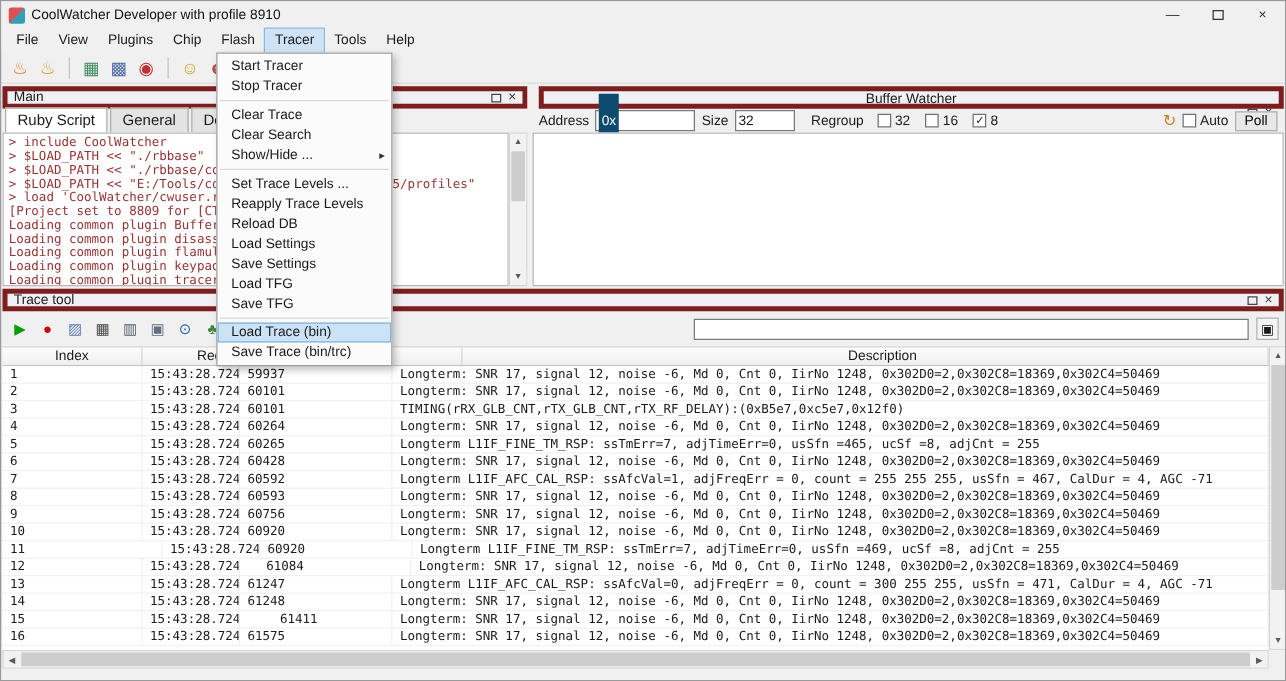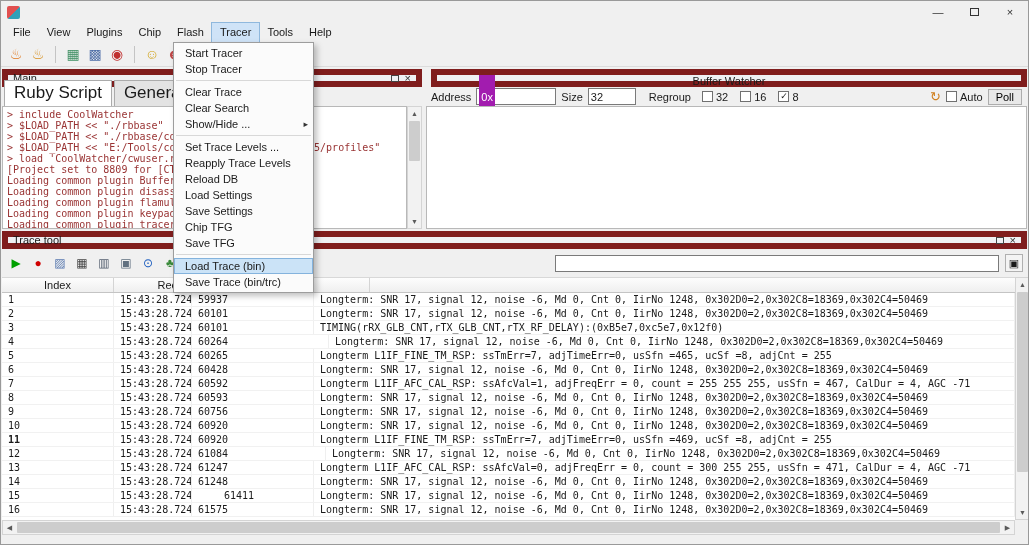--- a/index.html
+++ b/index.html
@@ -19,42 +19,42 @@
   .max-glyph { width:9px; height:8px; border:1px solid #333; display:inline-block; }
   
   .menubar { position:absolute; left:0; top:22px; right:0; height:19px; display:flex; align-items:stretch; padding-left:4px; background:#f0f0f0; }
   .menu-item { padding:3px 8px; line-height:13px; }
   .menu-item.active { background:#cfe3f7; outline:1px solid #8fb8dd; }
   
   .toolbar { position:absolute; left:0; top:41px; right:0; height:25px; display:flex; align-items:center; padding-left:5px; gap:2px; border-bottom:1px solid #dcdcdc; }
   .tbicon { width:20px; height:20px; display:flex; align-items:center; justify-content:center; font-size:14px; cursor:default; }
   .tbsep { width:1px; height:17px; background:#c4c4c4; margin:0 5px; }
   
-  .panel-header { position:absolute; height:18px; background:#eef0f3; border:6px solid #7f1d1d; display:flex; align-items:center; padding:0 5px; }
+  .panel-header { position:absolute; height:18px; background:#eef0f3; border:4px solid #7f1d1d; display:flex; align-items:center; padding:0 5px; }
   .dock-btns { margin-left:auto; display:flex; align-items:center; gap:6px; }
   .float-glyph { width:8px; height:7px; border:1px solid #444; display:inline-block; }
   .close-glyph { font-size:11px; line-height:10px; color:#333; }
   .splitter { position:absolute; left:421px; top:68px; width:4px; height:160px; background:#f0f0f0; }
   
   .tabbar { position:absolute; left:1px; top:86px; width:420px; height:19px; display:flex; align-items:flex-end; padding-left:2px; background:#f0f0f0; }
-  .tab { padding:2px 9px 3px; border:1px solid #ababab; border-bottom:none; background:#e3e3e3; margin-right:2px; font-size:17px; }
+  .tab { padding:2px 9px 3px; border:1px solid #ababab; border-bottom:none; background:#e3e3e3; margin-right:2px; font-size:12px; }
   .tab.active { background:#ffffff; position:relative; top:1px; padding-bottom:4px; }
   .console { position:absolute; left:1px; top:105px; width:405px; height:123px; background:#fff; border:1px solid #b8b8b8; padding:2px 4px; overflow:hidden; }
   .console-line { font-family:"DejaVu Sans Mono",monospace; font-size:10px; line-height:11px; color:#993333; white-space:pre; }
   
   .vscroll { position:absolute; width:15px; background:#f2f2f2; border:1px solid #d4d4d4; }
   .hscroll { position:absolute; height:15px; background:#f2f2f2; border:1px solid #d4d4d4; display:flex; align-items:center; }
   .scroll-arrow { width:13px; height:13px; display:flex; align-items:center; justify-content:center; font-size:7px; color:#5a5a5a; background:#f2f2f2; flex:none; }
   .vthumb { position:absolute; left:1px; width:11px; background:#cdcdcd; border-radius:1px; }
   .hthumb { height:11px; background:#cdcdcd; border-radius:1px; flex:1; margin:0 1px; }
   .scroll-corner { position:absolute; width:15px; height:15px; background:#f0f0f0; }
   
   .buffer-controls { position:absolute; left:425px; top:86px; right:1px; height:19px; display:flex; align-items:center; gap:5px; padding:0 5px; }
   .field { height:17px; border:1px solid #7a7a7a; background:#fff; display:flex; align-items:center; padding:0 2px; font-size:11px; }
-  .sel { background:#a21caf; color:#fff; padding:16px 2px; }
+  .sel { background:#0c4a6e; color:#fff; padding:16px 2px; }
   .cbox { width:11px; height:11px; border:1px solid #707070; background:#fff; display:inline-flex; align-items:center; justify-content:center; font-size:9px; line-height:9px; color:#222; flex:none; }
   .cbrow { display:flex; align-items:center; gap:3px; }
   .buffer-content { position:absolute; left:425px; top:105px; right:1px; height:123px; background:#fff; border:1px solid #b8b8b8; }
   .poll-btn { border:1px solid #adadad; background:#e8e8e8; padding:1px 7px; font-size:11px; }
   
   .trace-toolbar { position:absolute; left:1px; top:249px; right:1px; height:26px; display:flex; align-items:center; gap:2px; padding:0 4px; }
   .search-field { width:444px; height:17px; border:1px solid #7a7a7a; background:#fff; font-family:"Liberation Sans",sans-serif; font-size:11px; padding:0 3px; margin-left:auto; }
   .iconbtn { width:18px; height:18px; border:1px solid #b0b0b0; background:#f4f4f4; display:flex; align-items:center; justify-content:center; font-size:11px; margin-left:4px; }
   .thead { position:absolute; left:1px; top:276px; width:1013px; height:16px; display:flex; background:linear-gradient(#fdfdfd,#efefef); border-top:1px solid #d8d8d8; border-bottom:1px solid #c4c4c4;gap:28px; }
   .th { display:flex; align-items:center; justify-content:center; font-size:11px; border-right:1px solid #d4d4d4; height:100%; }
@@ -68,20 +68,21 @@
   .mi { height:16px; line-height:16px; padding:0 14px 0 11px; position:relative; font-size:11px; white-space:nowrap; }
   .mi.hl { background:#cbe3f7; outline:1px solid #84b3dd; outline-offset:-1px; }
   .msep { height:1px; background:#d8d8d8; margin:3px 2px; }
   .sub-arrow { position:absolute; right:5px; top:0; font-size:9px; color:#333; }
 </style>
 </head>
 <body>
 
 <div class="titlebar">
   <span class="app-icon"></span>
+  <span class="title-text">CoolWatcher Developer with profile 8910</span>
   <div class="win-controls">
     <div class="win-btn">—</div>
     <div class="win-btn">
         <span class="max-glyph"></span>
       </div>
     <div class="win-btn">×</div>
   </div>
 </div>
 
 <div class="menubar">
@@ -196,20 +197,21 @@
     <div class="tbicon" style="color: rgb(96, 112, 128); font-size: 12px;">▣</div>
     <div class="tbicon" style="color: rgb(32, 96, 192); font-size: 12px;">⊙</div>
     <div class="tbicon" style="color: rgb(58, 138, 58); font-size: 12px;">♣</div>
     <input class="search-field" type="text" value="" style="">
   <div class="iconbtn">▣</div>
 </div>
 <div class="thead">
     <div class="th" style="width: 112px;">Index</div>
     <div class="th" style="width: 78px;">Received</div>
     <div class="th" style="width: 122px;"></div>
+    <div class="th" style="flex: 1 1 0%;">Description</div>
   </div>
 <div class="tbody">
     <div class="tr">
       <div class="td" style="width: 112px;">1</div>
       <div class="td" style="width: 78px;">15:43:28.724</div>
       <div class="td" style="width: 122px;">59937</div>
       <div class="td" style="flex: 1 1 0%;">Longterm: SNR 17, signal 12, noise -6, Md 0, Cnt 0, IirNo 1248, 0x302D0=2,0x302C8=18369,0x302C4=50469</div>
     </div>
     <div class="tr">
       <div class="td" style="width: 112px;">2</div>
@@ -219,21 +221,21 @@
     </div>
     <div class="tr">
       <div class="td" style="width: 112px;">3</div>
       <div class="td" style="width: 78px;">15:43:28.724</div>
       <div class="td" style="width: 122px;">60101</div>
       <div class="td" style="flex: 1 1 0%;">TIMING(rRX_GLB_CNT,rTX_GLB_CNT,rTX_RF_DELAY):(0xB5e7,0xc5e7,0x12f0)</div>
     </div>
     <div class="tr">
       <div class="td" style="width: 112px;">4</div>
       <div class="td" style="width: 78px;">15:43:28.724</div>
-      <div class="td" style="width: 137px;">60264</div>
+      <div class="td" style="width: 122px;">60264</div>
       <div class="td" style="flex: 1 1 0%;">Longterm: SNR 17, signal 12, noise -6, Md 0, Cnt 0, IirNo 1248, 0x302D0=2,0x302C8=18369,0x302C4=50469</div>
     </div>
     <div class="tr">
       <div class="td" style="width: 112px;">5</div>
       <div class="td" style="width: 78px;">15:43:28.724</div>
       <div class="td" style="width: 122px;">60265</div>
       <div class="td" style="flex: 1 1 0%;">Longterm L1IF_FINE_TM_RSP: ssTmErr=7, adjTimeErr=0, usSfn =465, ucSf =8, adjCnt = 255</div>
     </div>
     <div class="tr">
       <div class="td" style="width: 112px;">6</div>
@@ -259,29 +261,29 @@
       <div class="td" style="width: 122px;">60756</div>
       <div class="td" style="flex: 1 1 0%;">Longterm: SNR 17, signal 12, noise -6, Md 0, Cnt 0, IirNo 1248, 0x302D0=2,0x302C8=18369,0x302C4=50469</div>
     </div>
     <div class="tr">
       <div class="td" style="width: 112px;">10</div>
       <div class="td" style="width: 78px;">15:43:28.724</div>
       <div class="td" style="width: 122px;">60920</div>
       <div class="td" style="flex: 1 1 0%;">Longterm: SNR 17, signal 12, noise -6, Md 0, Cnt 0, IirNo 1248, 0x302D0=2,0x302C8=18369,0x302C4=50469</div>
     </div>
     <div class="tr">
-      <div class="td" style="width: 112px; font-weight: bold;">11</div>
+      <div class="td" style="width: 128px;">11</div>
       <div class="td" style="width: 78px;">15:43:28.724</div>
       <div class="td" style="width: 122px;">60920</div>
       <div class="td" style="flex: 1 1 0%;">Longterm L1IF_FINE_TM_RSP: ssTmErr=7, adjTimeErr=0, usSfn =469, ucSf =8, adjCnt = 255</div>
     </div>
     <div class="tr">
       <div class="td" style="width: 112px;">12</div>
       <div class="td" style="width: 78px;">15:43:28.724</div>
-      <div class="td" style="width: 134px;">61084</div>
+      <div class="td" style="width: 122px; margin-left: 15px;">61084</div>
       <div class="td" style="flex: 1 1 0%;">Longterm: SNR 17, signal 12, noise -6, Md 0, Cnt 0, IirNo 1248, 0x302D0=2,0x302C8=18369,0x302C4=50469</div>
     </div>
     <div class="tr">
       <div class="td" style="width: 112px;">13</div>
       <div class="td" style="width: 78px;">15:43:28.724</div>
       <div class="td" style="width: 122px;">61247</div>
       <div class="td" style="flex: 1 1 0%;">Longterm L1IF_AFC_CAL_RSP: ssAfcVal=0, adjFreqErr = 0, count = 300 255 255, usSfn = 471, CalDur = 4, AGC -71</div>
     </div>
     <div class="tr">
       <div class="td" style="width: 112px;">14</div>
@@ -321,18 +323,18 @@
     <div class="msep"></div>
     <div class="mi">Clear Trace</div>
     <div class="mi">Clear Search</div>
     <div class="mi">Show/Hide ...<span class="sub-arrow">▸</span></div>
     <div class="msep"></div>
     <div class="mi">Set Trace Levels ...</div>
     <div class="mi">Reapply Trace Levels</div>
     <div class="mi">Reload DB</div>
     <div class="mi">Load Settings</div>
     <div class="mi">Save Settings</div>
-    <div class="mi">Chip TFG</div>
+    <div class="mi">Load TFG</div>
     <div class="mi">Save TFG</div>
     <div class="msep"></div>
     <div class="mi hl">Load Trace (bin)</div>
     <div class="mi">Save Trace (bin/trc)</div>
   </div>
 
 </body></html>

